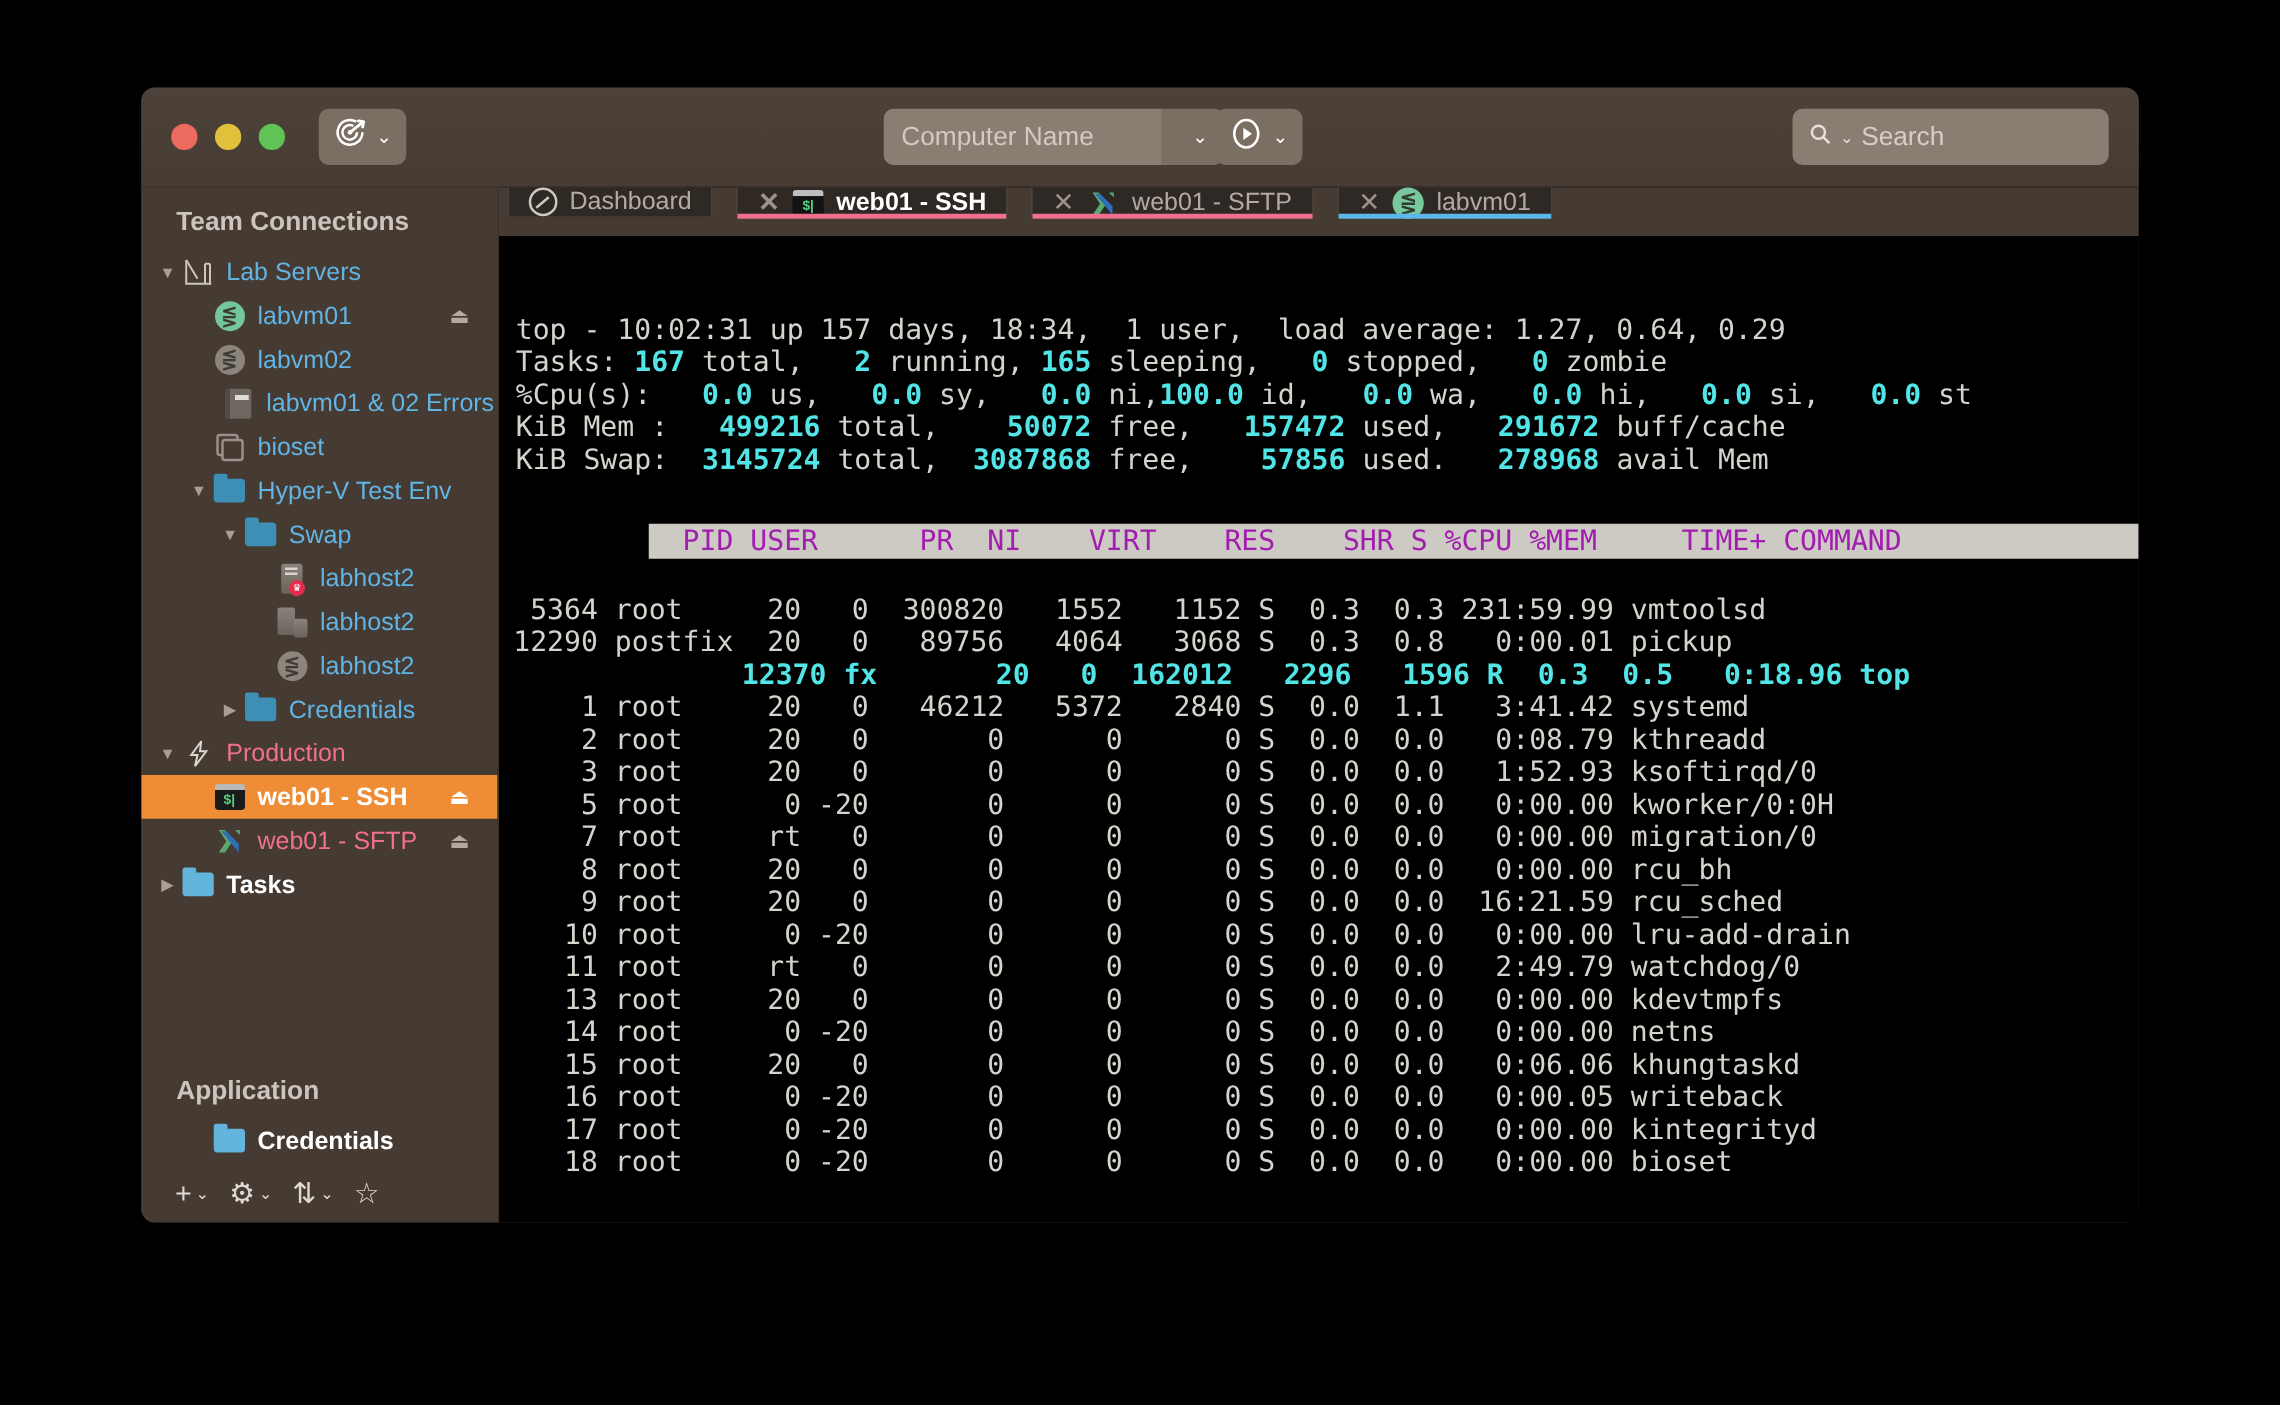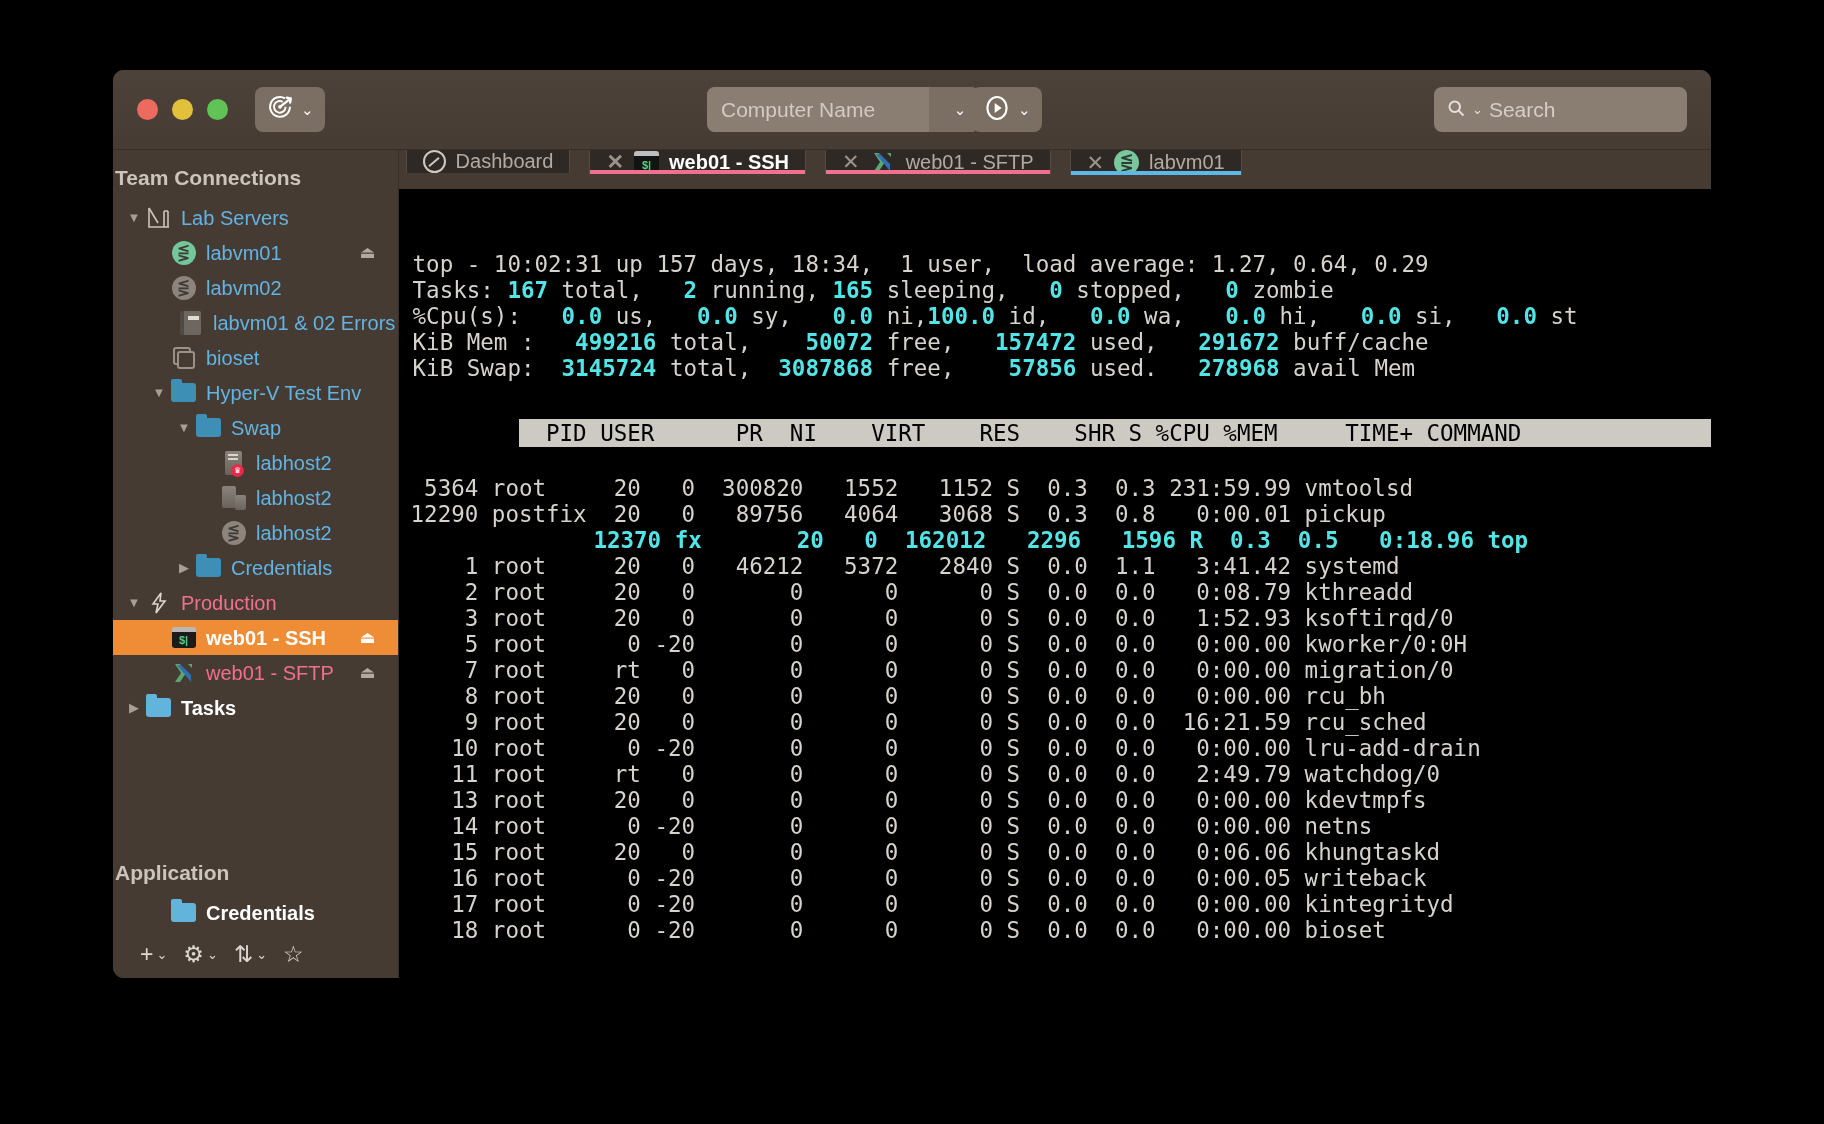--- a/index.html
+++ b/index.html
@@ -100,20 +100,21 @@
     background: #453b33;
     position: relative;
     display: flex; flex-direction: column;
     border-right: 1px solid #37302a;
   }
   .section-title {
     color: #cdc5bd;
     font-size: 21px;
     font-weight: bold;
     padding: 16px 0 10px 2px;
+    margin-left: 26px;
   }
   #tree { flex: 1; overflow: hidden; }
   .row {
     display: flex; align-items: center;
     height: 35px;
     position: relative;
     cursor: default;
     font-size: 20px;
     white-space: nowrap;
   }
@@ -297,21 +298,21 @@
     font-family: "DejaVu Sans Mono", monospace;
     font-size: 22.5px;
     line-height: 26px;
     padding: 10px 0 0 12px;
     overflow: hidden;
     white-space: pre;
   }
   #term-header { padding-left: 2px; }
   .hl { color: #52e5e7; font-weight: bold; }
   #proc-head {
-    background: #cdcac4; color: #000000;
+    background: #cdcac4; color: #a21caf;
     display: inline-block;
     padding: 1px 0;
     margin-top: 12px;
     margin-bottom: 2px;
   }
   .proc-row.hi { color: #52e5e7; font-weight: bold; text-align: center; }
 </style>
 </head>
 <body>
 

